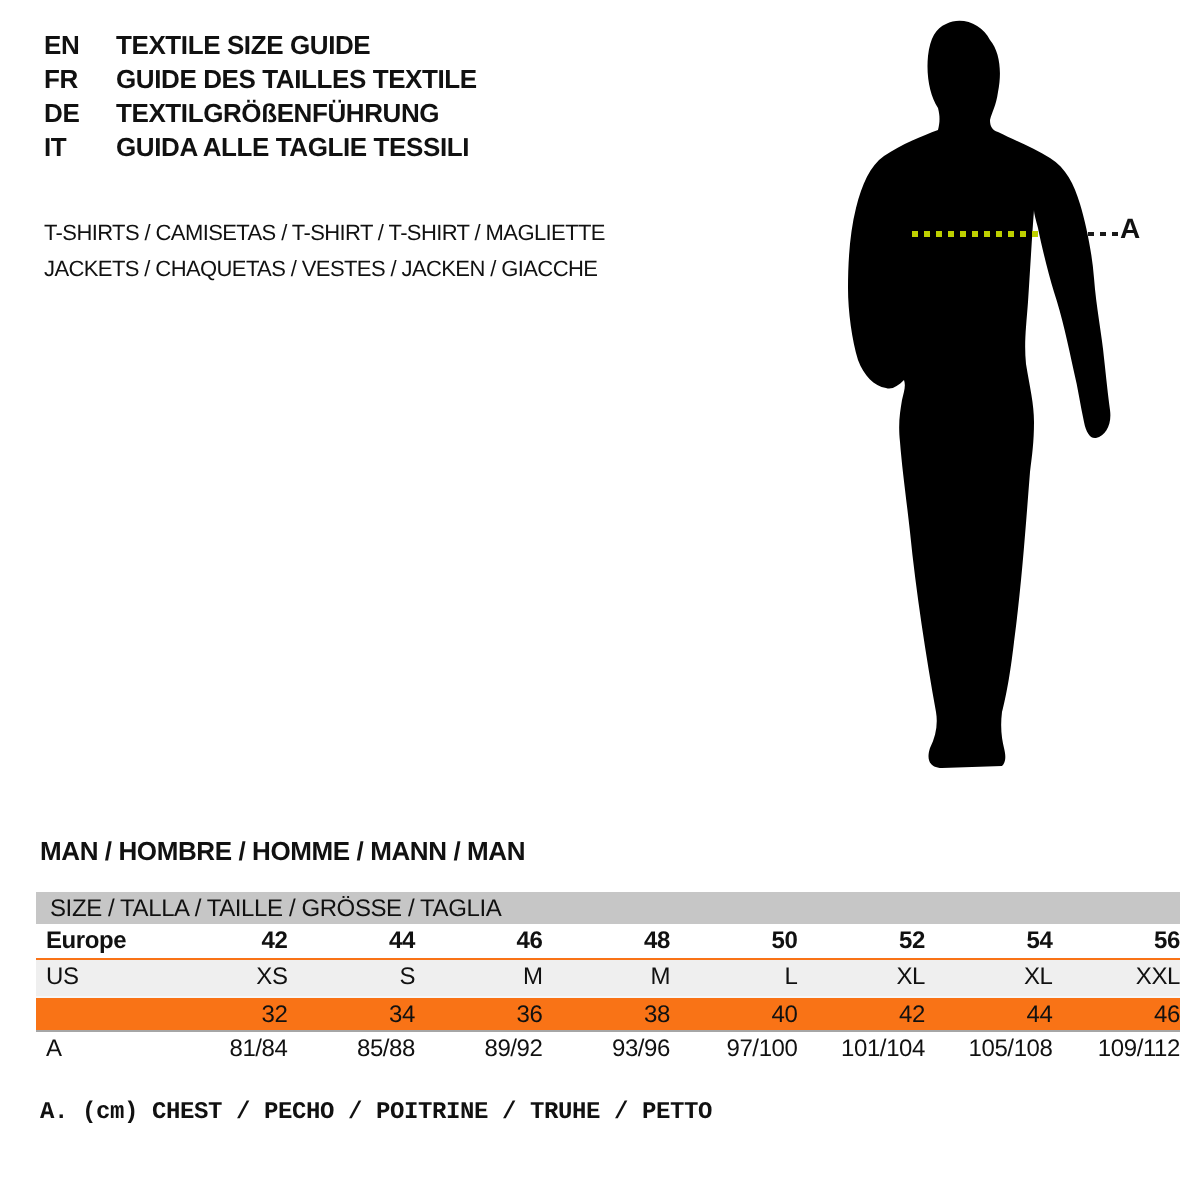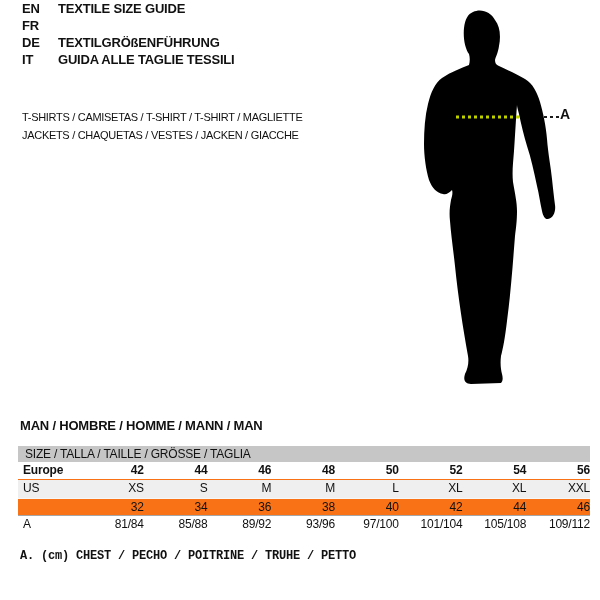--- a/index.html
+++ b/index.html
@@ -2,21 +2,21 @@
 <html><head>
 <meta charset="utf-8">
 <style>
   html,body { margin:0; padding:0; background:#fff; }
   #canvas {
     position:relative; width:600px; height:600px; background:#ffffff;
     font-family:"Liberation Sans","DejaVu Sans",sans-serif;
     color:#111; overflow:hidden;
   }
   
-  .lang-list { position:absolute; left:22px; top:0; }
+  .lang-list { position:absolute; left:22px; top:14px; }
   .lang-row { display:flex; line-height:17px; font-size:13px; font-weight:700; letter-spacing:-0.2px; }
   .lang-code { width:36px; }
   
   .categories { position:absolute; left:22px; top:109px; font-size:11px; font-weight:400; line-height:17.5px; letter-spacing:-0.3px; }
   
   .figure { position:absolute; left:415px; top:6px; width:145px; height:385px; }
   .figure svg { display:block; width:100%; height:100%; }
   .a-label { position:absolute; left:560px; top:106px; font-size:14px; font-weight:700; }
   
   .section-title { position:absolute; left:20px; top:418px; font-size:13px; font-weight:700; letter-spacing:-0.2px; }
@@ -36,20 +36,21 @@
 
 <div id="canvas">
 
   <div class="lang-list">
     <div class="lang-row">
       <span class="lang-code">EN</span>
       <span>TEXTILE SIZE GUIDE</span>
     </div>
     <div class="lang-row">
       <span class="lang-code">FR</span>
+      <span>GUIDE DES TAILLES TEXTILE</span>
     </div>
     <div class="lang-row">
       <span class="lang-code">DE</span>
       <span>TEXTILGRÖßENFÜHRUNG</span>
     </div>
     <div class="lang-row">
       <span class="lang-code">IT</span>
       <span>GUIDA ALLE TAGLIE TESSILI</span>
     </div>
   </div>

